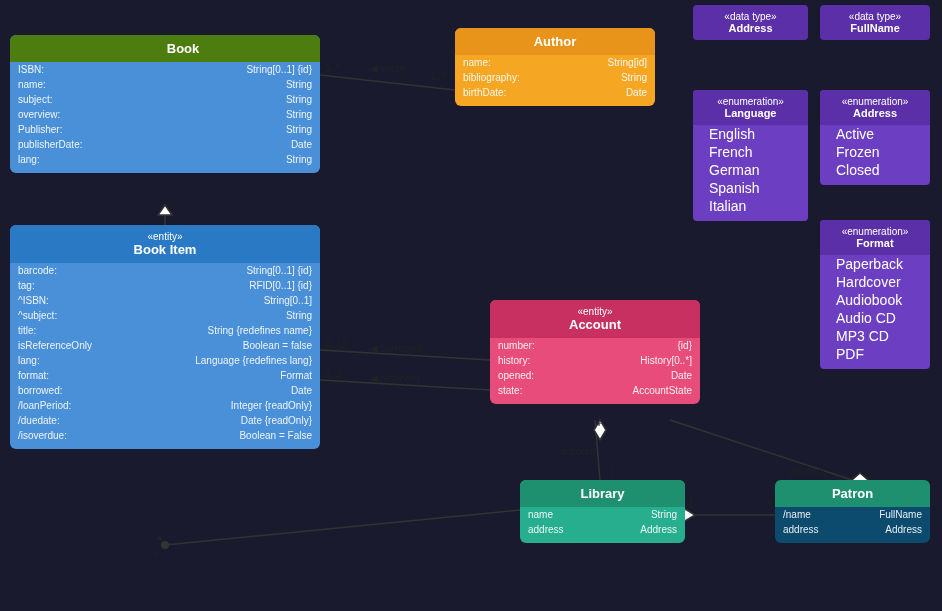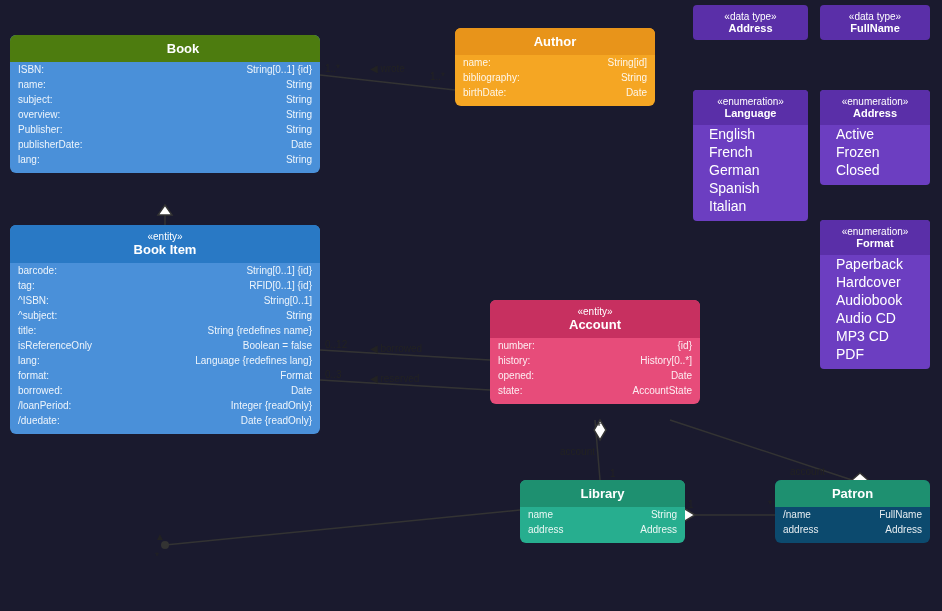--- a/index.html
+++ b/index.html
@@ -258,20 +258,24 @@
         <span class="field-type">Date</span>
       </div>
       <div class="uml-row">
         <span class="field-name">/loanPeriod:</span>
         <span class="field-type">Integer {readOnly}</span>
       </div>
       <div class="uml-row">
         <span class="field-name">/duedate:</span>
         <span class="field-type">Date {readOnly}</span>
       </div>
+      <div class="uml-row">
+        <span class="field-name">/isoverdue:</span>
+        <span class="field-type">Boolean = False</span>
+      </div>
     </div>
   </div>
 
   <div class="uml-box account-box">
     <div class="uml-header">
       <span class="stereotype">«entity»</span>
       Account
     </div>
     <div class="uml-body">
       <div class="uml-row">

